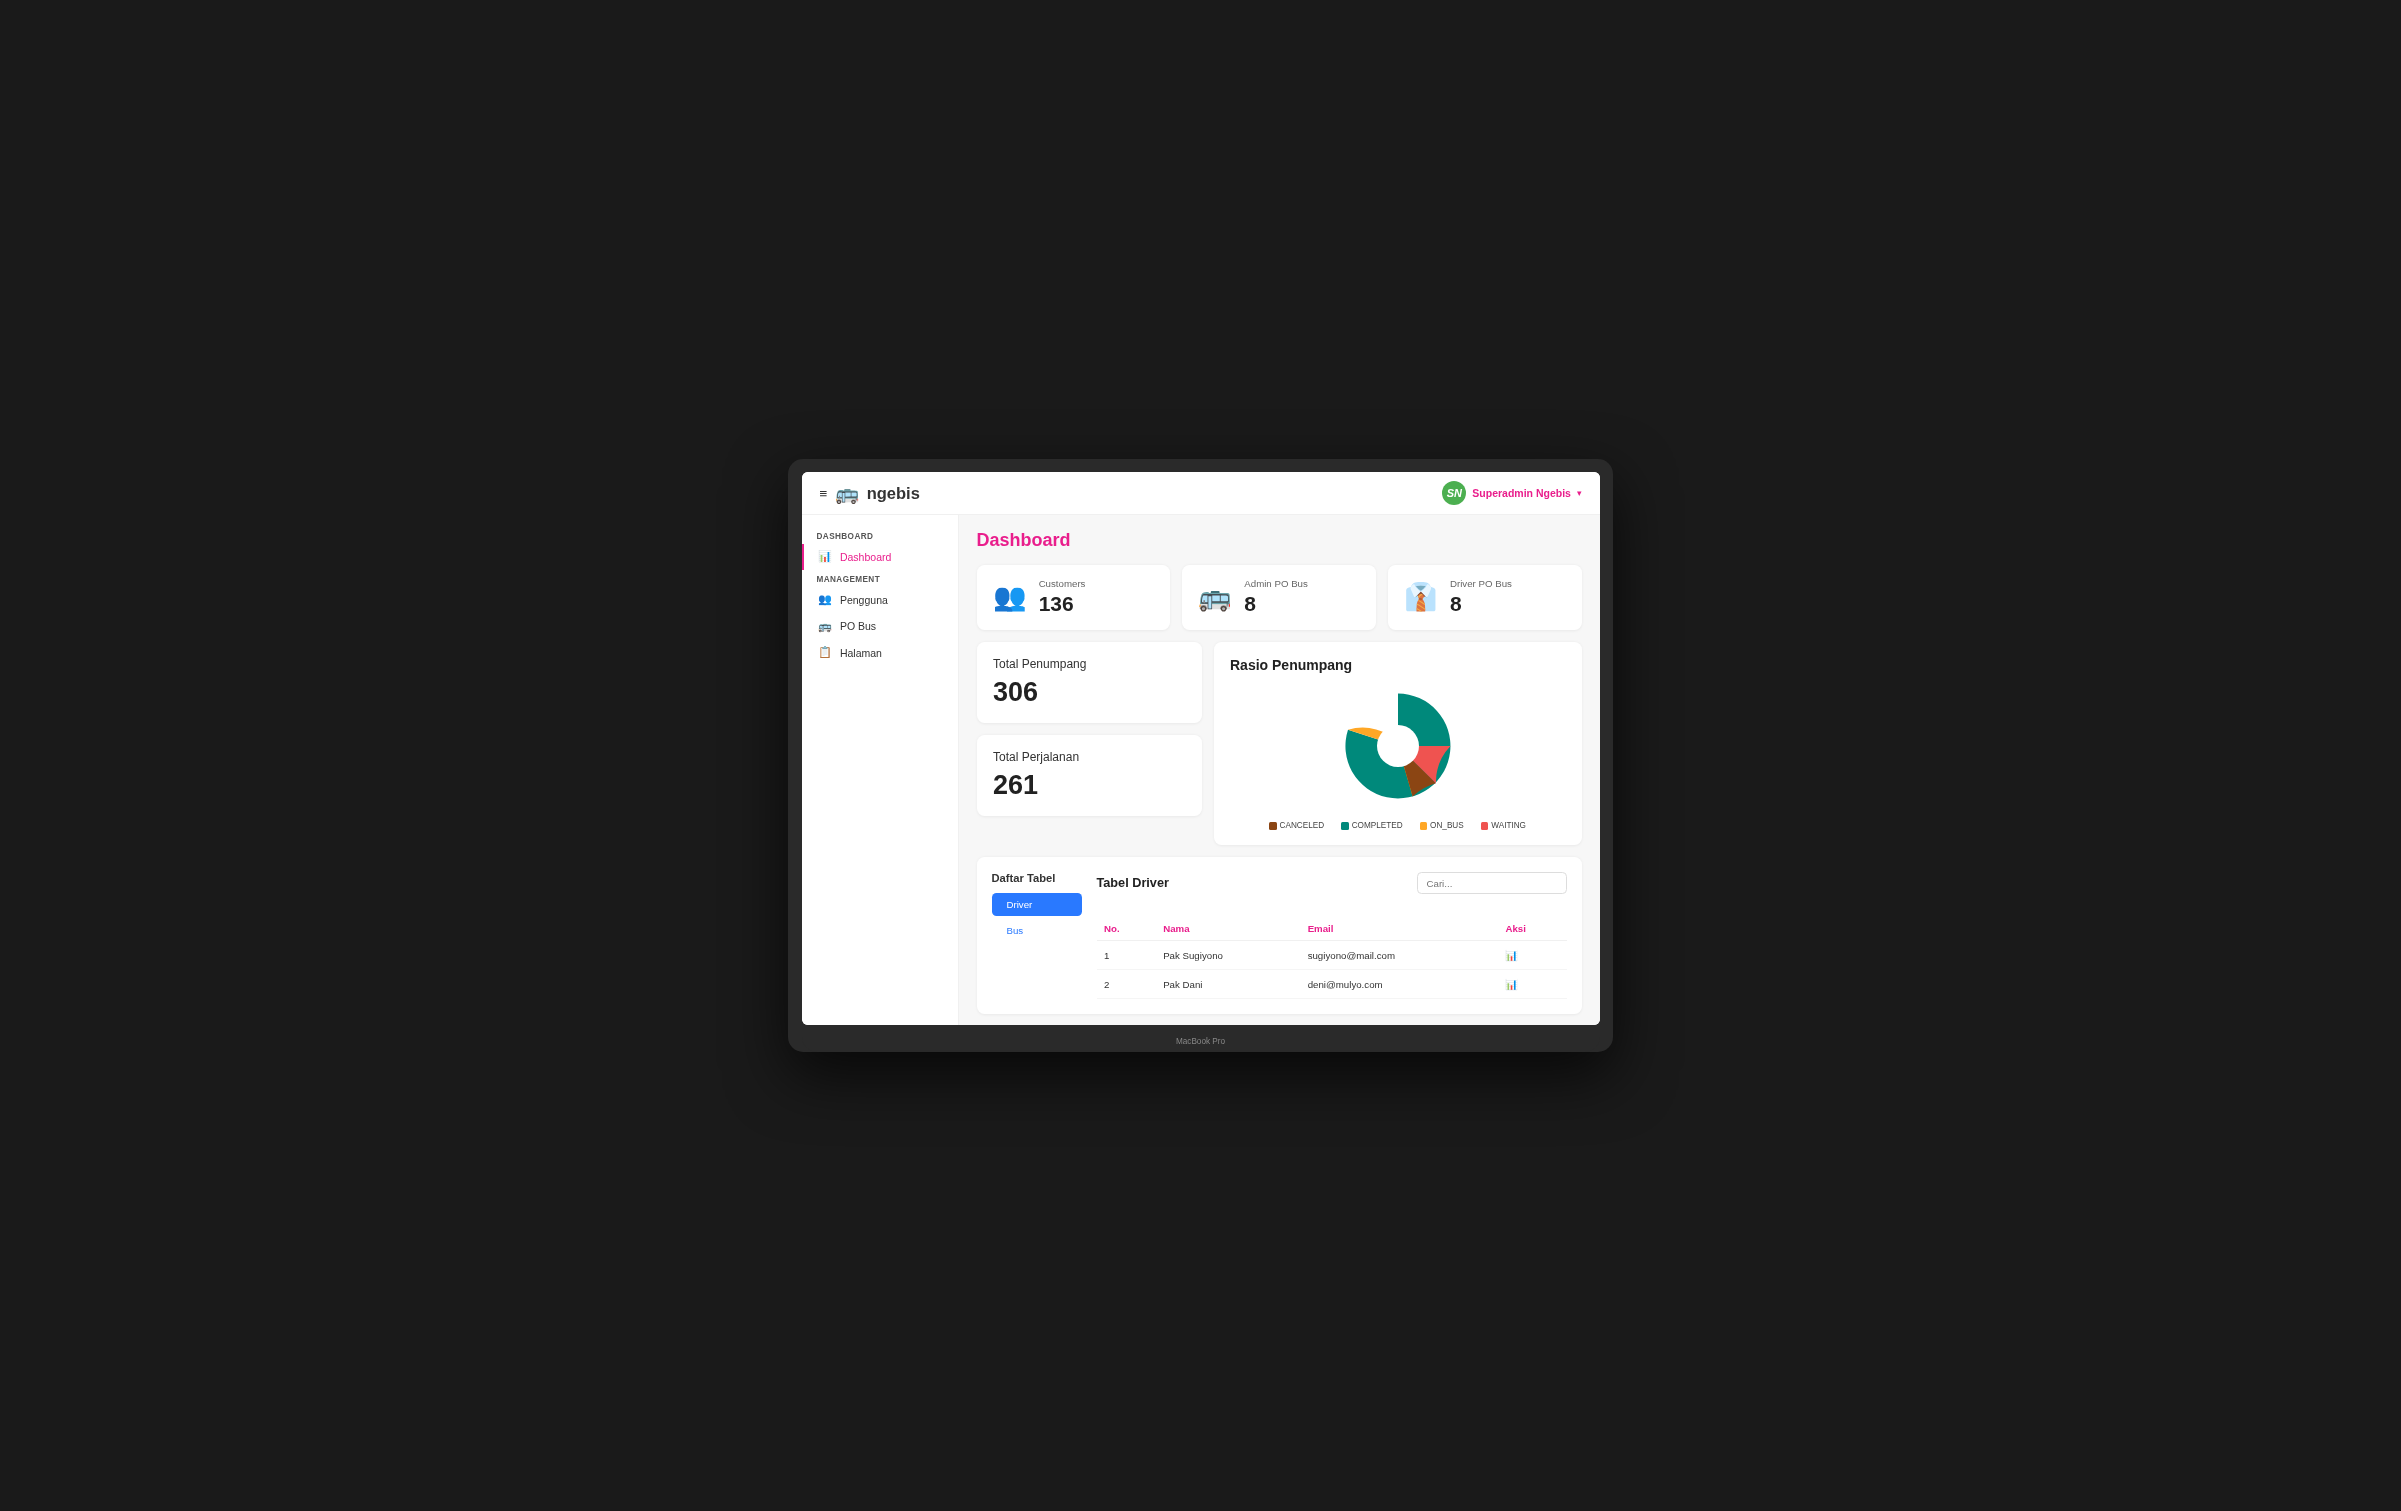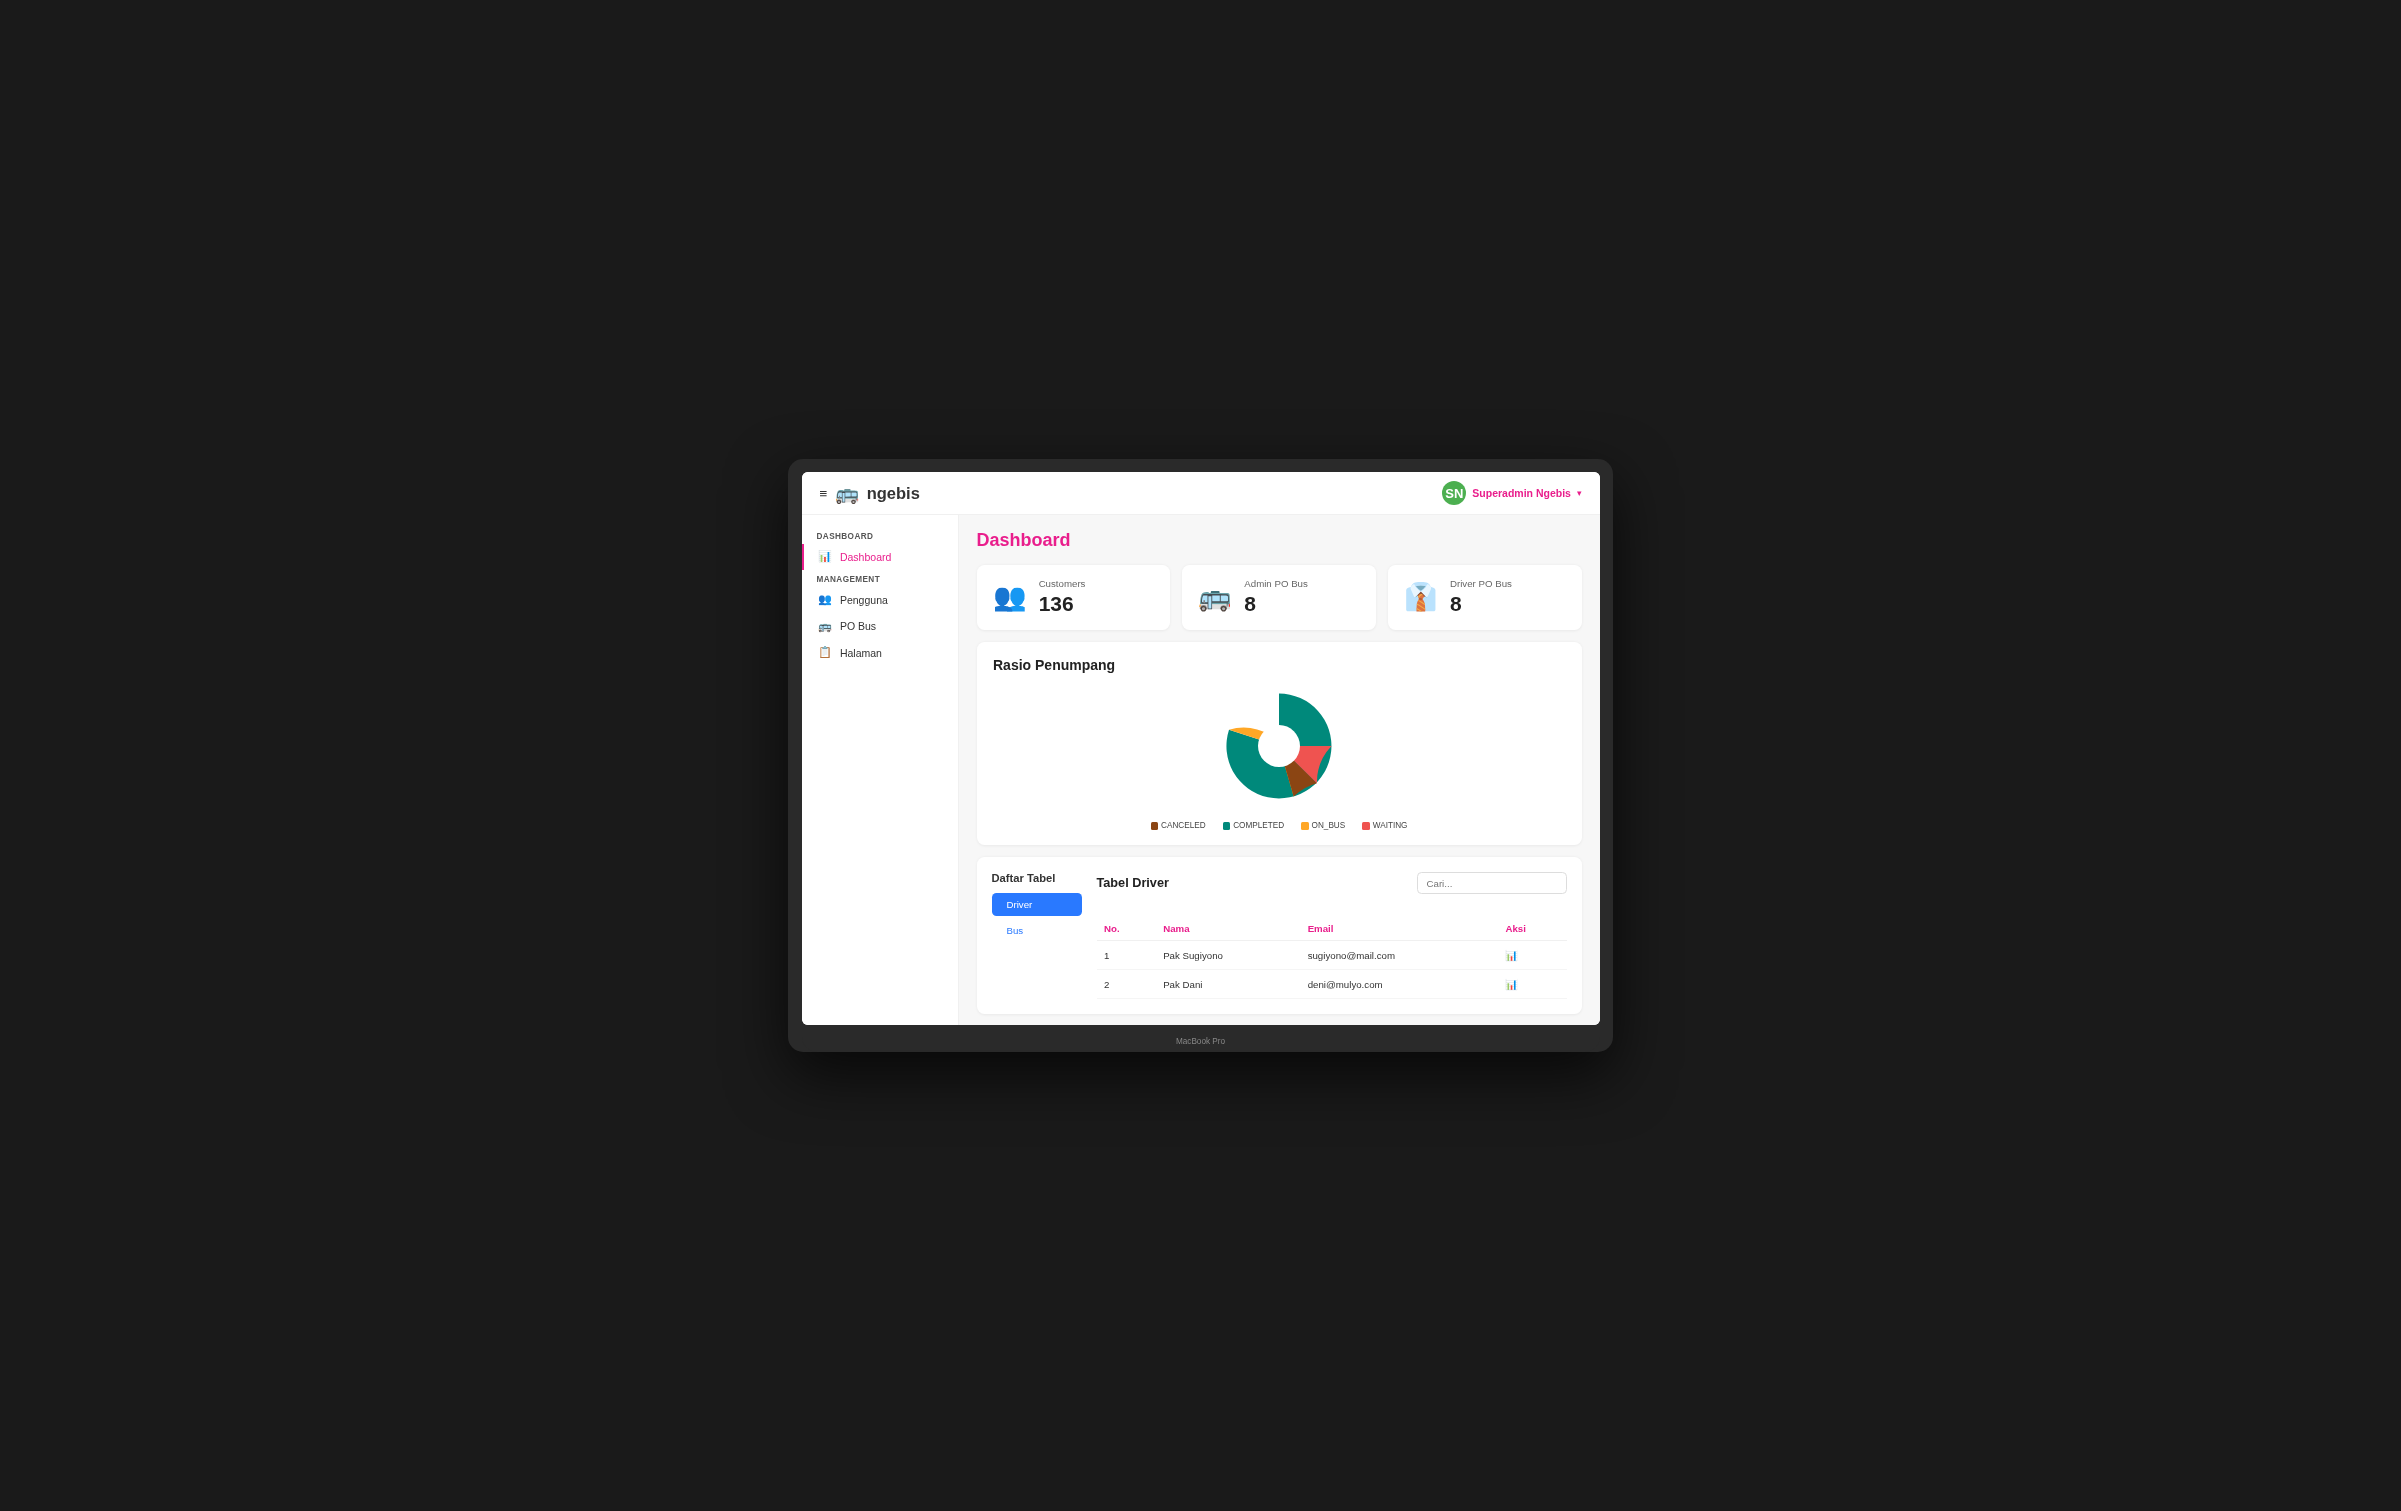--- a/index.html
+++ b/index.html
@@ -59,22 +59,23 @@
     }
     .avatar-badge {
       width: 24px;
       height: 24px;
       background: #4caf50;
       border-radius: 50%;
       display: flex;
       align-items: center;
       justify-content: center;
       color: #fff;
-      font-size: 13px;
+      font-size: 11px;
       font-weight: 700;
+      font-style: italic;
     }
     .user-name {
       color: #e91e8c;
       font-size: 10.5px;
       font-weight: 600;
     }
     .dropdown-arrow {
       color: #e91e8c;
       font-size: 9px;
     }
@@ -402,20 +403,30 @@
             <span class="stat-icon driver-icon">👔</span>
             <div class="stat-info">
               <div class="stat-label">Driver PO Bus</div>
               <div class="stat-value">8</div>
             </div>
           </div>
 
         </div>
 
         <div class="middle-row">
+          <div class="left-col">
+            <div class="metric-card">
+              <div class="metric-label">Total Penumpang</div>
+              <div class="metric-value">306</div>
+            </div>
+            <div class="metric-card">
+              <div class="metric-label">Total Perjalanan</div>
+              <div class="metric-value">261</div>
+            </div>
+          </div>
 
           <div class="chart-card">
             <div class="chart-title">Rasio Penumpang</div>
             <div class="pie-container">
               <svg width="120" height="120" viewBox="0 0 160 160">
 
                 <g transform="translate(80,80)">
 
                   <path d="M0,0 L0,-70 A70,70 0 1,1 -66.65,-21.65 Z" fill="#00897B"></path>
 

